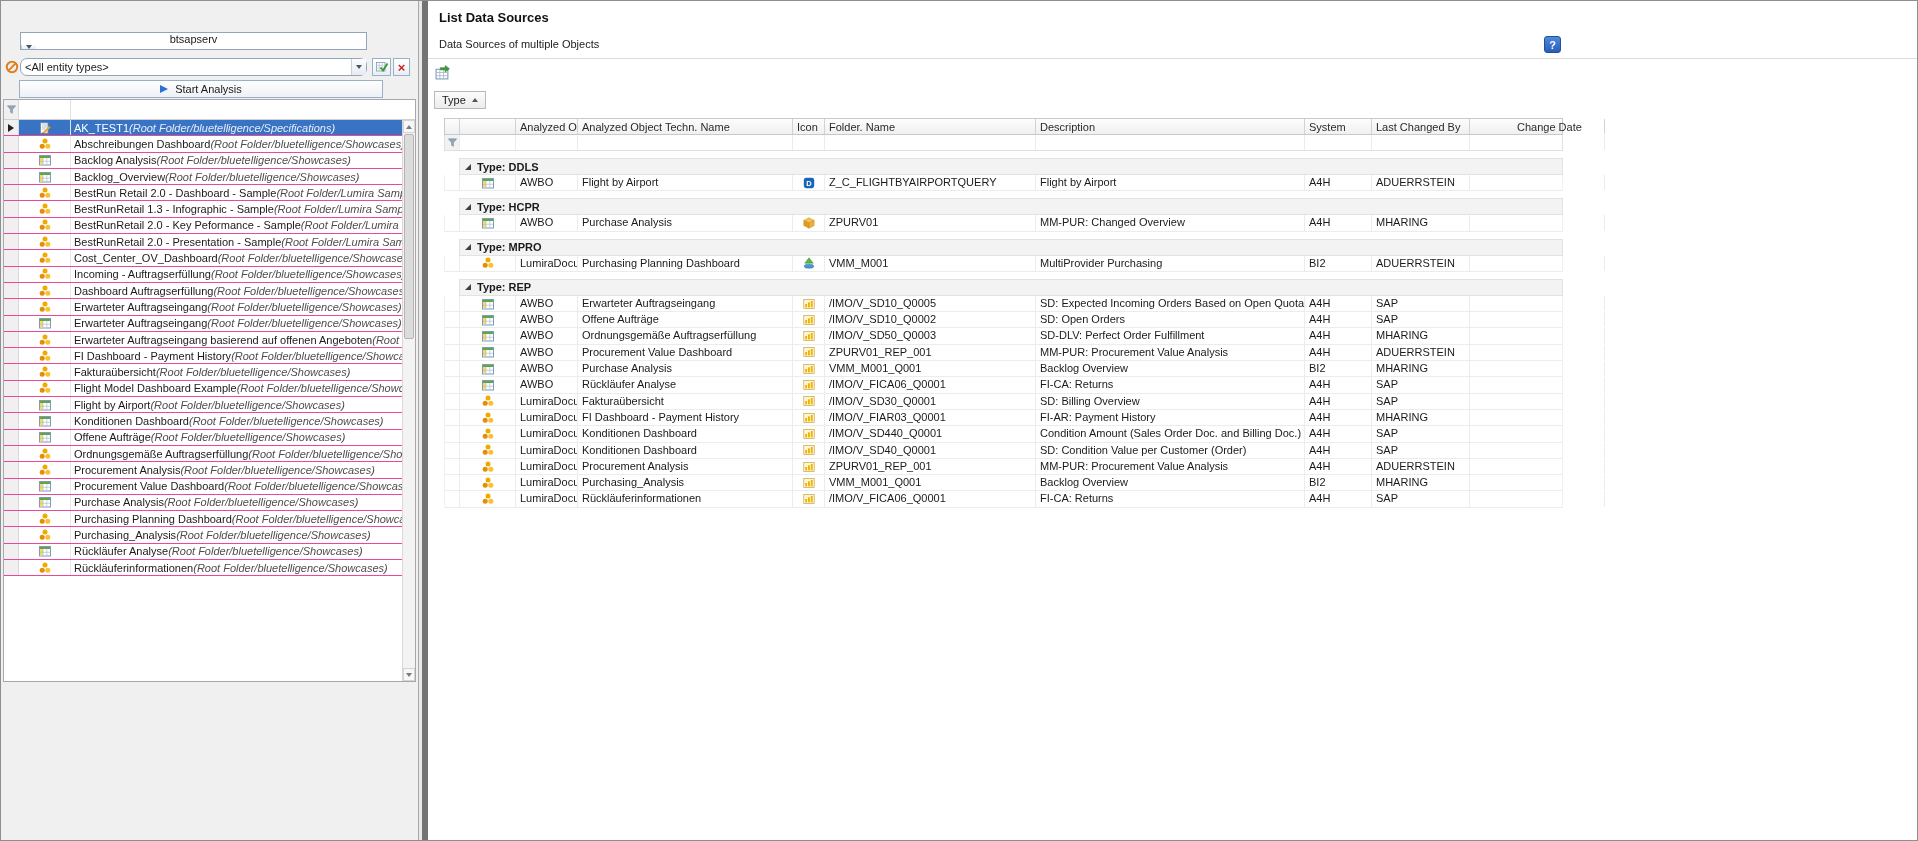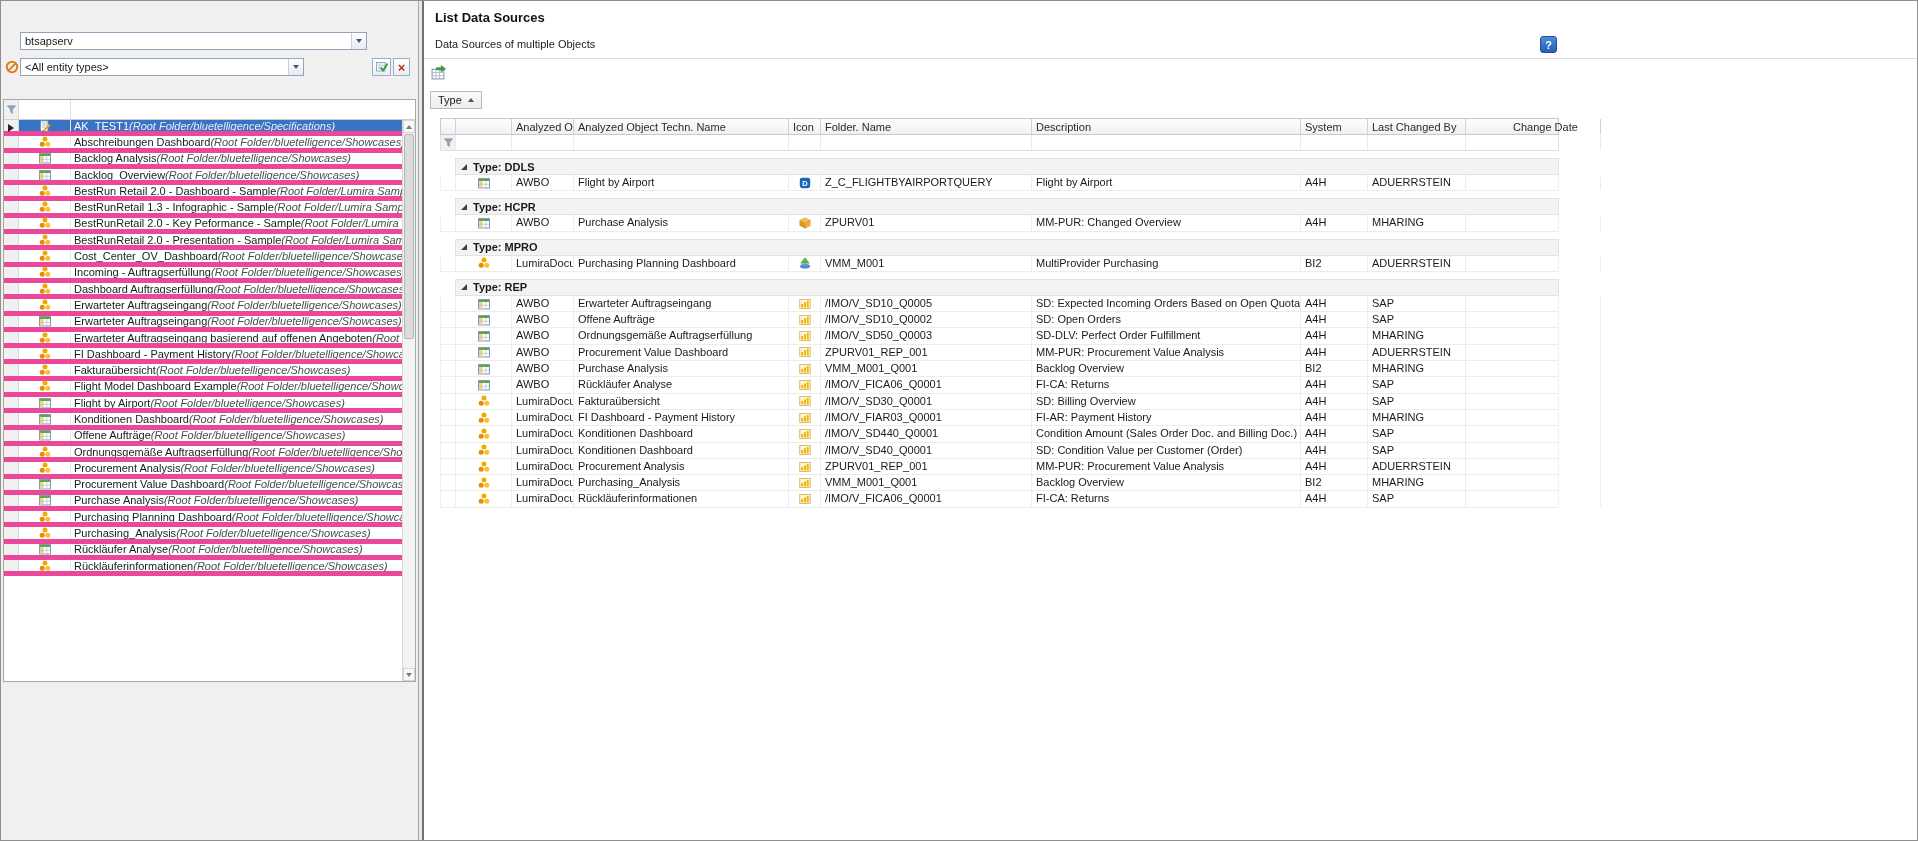--- a/index.html
+++ b/index.html
@@ -28,22 +28,22 @@
     position:absolute; height:18px; background:#fff;
     border:1px solid #93a5ba; display:flex; align-items:center;
   }
   .combo .val { flex:1; padding:0 4px; white-space:nowrap; overflow:hidden; }
   .combo .dd {
     width:15px; align-self:stretch; display:flex; align-items:center; justify-content:center;
     background:linear-gradient(#fdfdfd,#e6ebf2); border-left:1px solid #c6d0dc;
   }
   .tri-down { width:0; height:0; border-left:3.5px solid transparent; border-right:3.5px solid transparent; border-top:4px solid #44566a; }
   .tri-up-sm { width:0; height:0; border-left:3.5px solid transparent; border-right:3.5px solid transparent; border-bottom:4px solid #555; }
-  #combo-system { left:19px; top:31px; width:347px; }
-  #combo-entity-type { left:19px; top:57px; width:284px; }
+  #combo-system { left:19px; top:31px; width:347px;flex-direction:column; }
+  #combo-entity-type { left:19px; top:57px; width:347px;border-radius:7px; }
   #ban-icon { position:absolute; left:4px; top:59px; }
   .btn-sm {
     position:absolute; top:57px; height:18px;
     border:1px solid #9ab0c6; background:linear-gradient(#ffffff,#e9eef5);
     display:flex; align-items:center; justify-content:center; cursor:default;
   }
   #btn-apply { left:371px; width:19px; }
   #btn-clear { left:392px; width:17px; color:#cc2222; font-weight:bold; font-size:13px; line-height:11px; }
   #start-btn {
     position:absolute; left:18px; top:79px; width:364px; height:18px;
@@ -58,21 +58,21 @@
     background:#fff; border:1px solid #a8a8a8; overflow:hidden;
   }
   #egrid-head {
     position:absolute; left:0; top:0; right:0; height:20px;
     display:flex; border-bottom:1px solid #cfcfcf; background:#fff;
   }
   .eh-gutter { width:15px; background:#f0f0f0; border-right:1px solid #d8d8d8; display:flex; align-items:center; justify-content:center; }
   .eh-icon   { width:52px; border-right:1px solid #e0e0e0; }
   .eh-name   { flex:1; }
   #entity-rows { position:absolute; left:0; top:20px; right:13px; bottom:0; overflow:hidden; background:#fff; }
-  .e-row { height:16.3px; display:flex; align-items:stretch; border-bottom:5px solid #ec4899; background:#fff; }
+  .e-row { height:16.3px; display:flex; align-items:stretch; border-bottom:1px solid #ec4899; background:#fff; }
   .e-gutter { width:15px; background:#f0f0f0; border-right:1px solid #d8d8d8; position:relative; }
   .e-icell { width:52px; display:flex; align-items:center; justify-content:center; border-right:1px solid #e6e6e6; }
   .e-name { flex:1; padding:0 3px; white-space:nowrap; overflow:hidden; display:flex; align-items:center; }
   .e-name-path { font-style:italic; color:#4d4d4d; }
   .e-row.selected .e-icell, .e-row.selected .e-name { background:#3973c4; color:#fff; }
   .e-row.selected .e-name-path { color:#e6edf8;text-align:center; }
   .e-row.selected .e-gutter::after {
     content:""; position:absolute; left:4px; top:4px;
     border-top:4px solid transparent; border-bottom:4px solid transparent; border-left:6px solid #222;
   }
@@ -86,21 +86,21 @@
   .vs-tri-up { width:0;height:0;border-left:3px solid transparent;border-right:3px solid transparent;border-bottom:4px solid #7a7a7a; }
   .vs-tri-down { width:0;height:0;border-left:3px solid transparent;border-right:3px solid transparent;border-top:4px solid #7a7a7a; }
   #vs-thumb { position:absolute; left:1px; right:1px; top:14px; height:205px; background:#dcdcdc; border:1px solid #b5b5b5; border-radius:2px; }
 
   
   #splitter { position:absolute; left:418px; top:0; width:3px; height:839px; background:#e8e8e8; }
 
   
   #right-panel {
     position:absolute; left:421px; top:0; width:1496px; height:839px;
-    background:#fff; border-left:2px solid #737373;
+    background:#fff; border-left:6px solid #737373;
   }
   #page-title { position:absolute; left:11px; top:9px; font-size:13px; font-weight:bold; color:#111; }
   #page-subtitle { position:absolute; left:11px; top:37px; color:#222; }
   #help-btn {
     position:absolute; left:1116px; top:35px; width:17px; height:17px;
     background:linear-gradient(#4e8ada,#2a5fb8); border:1px solid #1f4f9e; border-radius:3px;
     color:#fff; font-weight:bold; display:flex; align-items:center; justify-content:center; font-size:11px;
   }
   #title-sep { position:absolute; left:0; right:0; top:57px; border-top:1px solid #dcdcdc; }
   #export-btn { position:absolute; left:6px; top:63px; width:17px; height:17px; display:flex; align-items:center; justify-content:center; }
@@ -240,20 +240,24 @@
 
     <div class="btn-sm" id="btn-apply">
       <svg class="sym" width="12" height="12">
           <use href="#sym-checkgrid"></use>
         </svg>
     </div>
     <div class="btn-sm" id="btn-clear">
         <span>×</span>
       </div>
 
+    <div id="start-btn">
+      <span class="play-tri"></span>
+      <span>Start Analysis</span>
+    </div>
 
     <div id="entity-grid">
       <div id="egrid-head">
         <div class="eh-gutter">
           <svg class="sym" width="11" height="11">
               <use href="#sym-funnel"></use>
             </svg>
         </div>
         <div class="eh-icon"></div>
         <div class="eh-name"></div>

